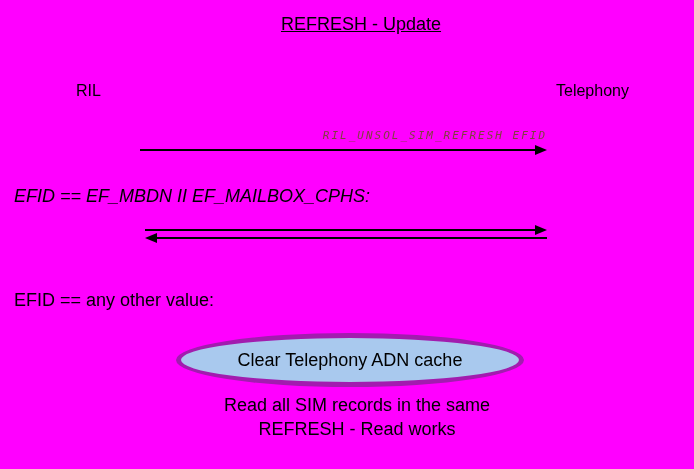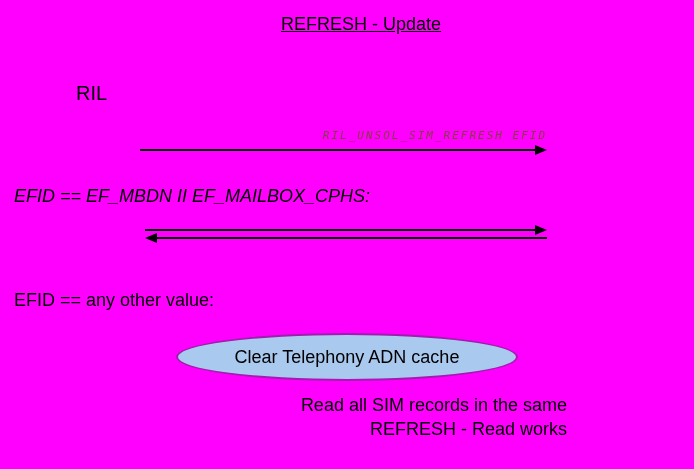--- a/index.html
+++ b/index.html
@@ -18,21 +18,21 @@
   .title {
     position: absolute;
     top: 14px; left: 0; width: 100%;
     text-align: center;
     font-size: 18px;
     text-decoration: underline;
   }
 
   .actor {
     position: absolute;
-    font-size: 20px;
+    font-size: 16px;
   }
   .actor-left  { left: 76px;  top: 82px; }
   .actor-right { left: 556px; top: 82px; }
 
   .arrow { position: absolute; }
   .arrow1 { left: 140px; top: 129px; width: 407px; }
   .arrow2 { left: 145px; top: 225px; width: 402px; }
 
   .arrow-label {
     text-align: right;
@@ -70,46 +70,47 @@
     white-space: nowrap;
   }
   .cond1 { top: 186px; font-style: italic; }
   .cond2 { top: 290px; }
 
   .ellipse {
     position: absolute;
     left: 176px; top: 333px;
     width: 338px; height: 44px;
     background: #a9c9ee;
-    border: 2px solid #a21caf;
+    border: 5px solid #a21caf;
     border-radius: 50%;
     display: flex;
     align-items: center;
     justify-content: center;
     font-size: 18px;
   }
 
   .footer {
     position: absolute;
     left: 147px; top: 393px;
     width: 420px;
-    text-align: right;
+    text-align: center;
     font-size: 18px;
     line-height: 24px;
   }
 </style>
 </head>
 <body>
 
 <div class="canvas" style="background-color: rgb(255, 0, 255);">
 
   <div class="title">REFRESH - Update</div>
 
   <div class="actor actor-left">RIL</div>
 
+  <div class="actor actor-right">Telephony</div>
 
   <div class="arrow arrow1">
     <div class="arrow-label" style="color: rgb(128, 64, 64);">RIL_UNSOL_SIM_REFRESH EFID</div>
     <div class="arrow-line">
       <div class="shaft shaft-right"></div>
       <div class="head head-right"></div>
     </div>
   </div>
 
   <div class="condition cond1">EFID == EF_MBDN II EF_MAILBOX_CPHS:</div>

